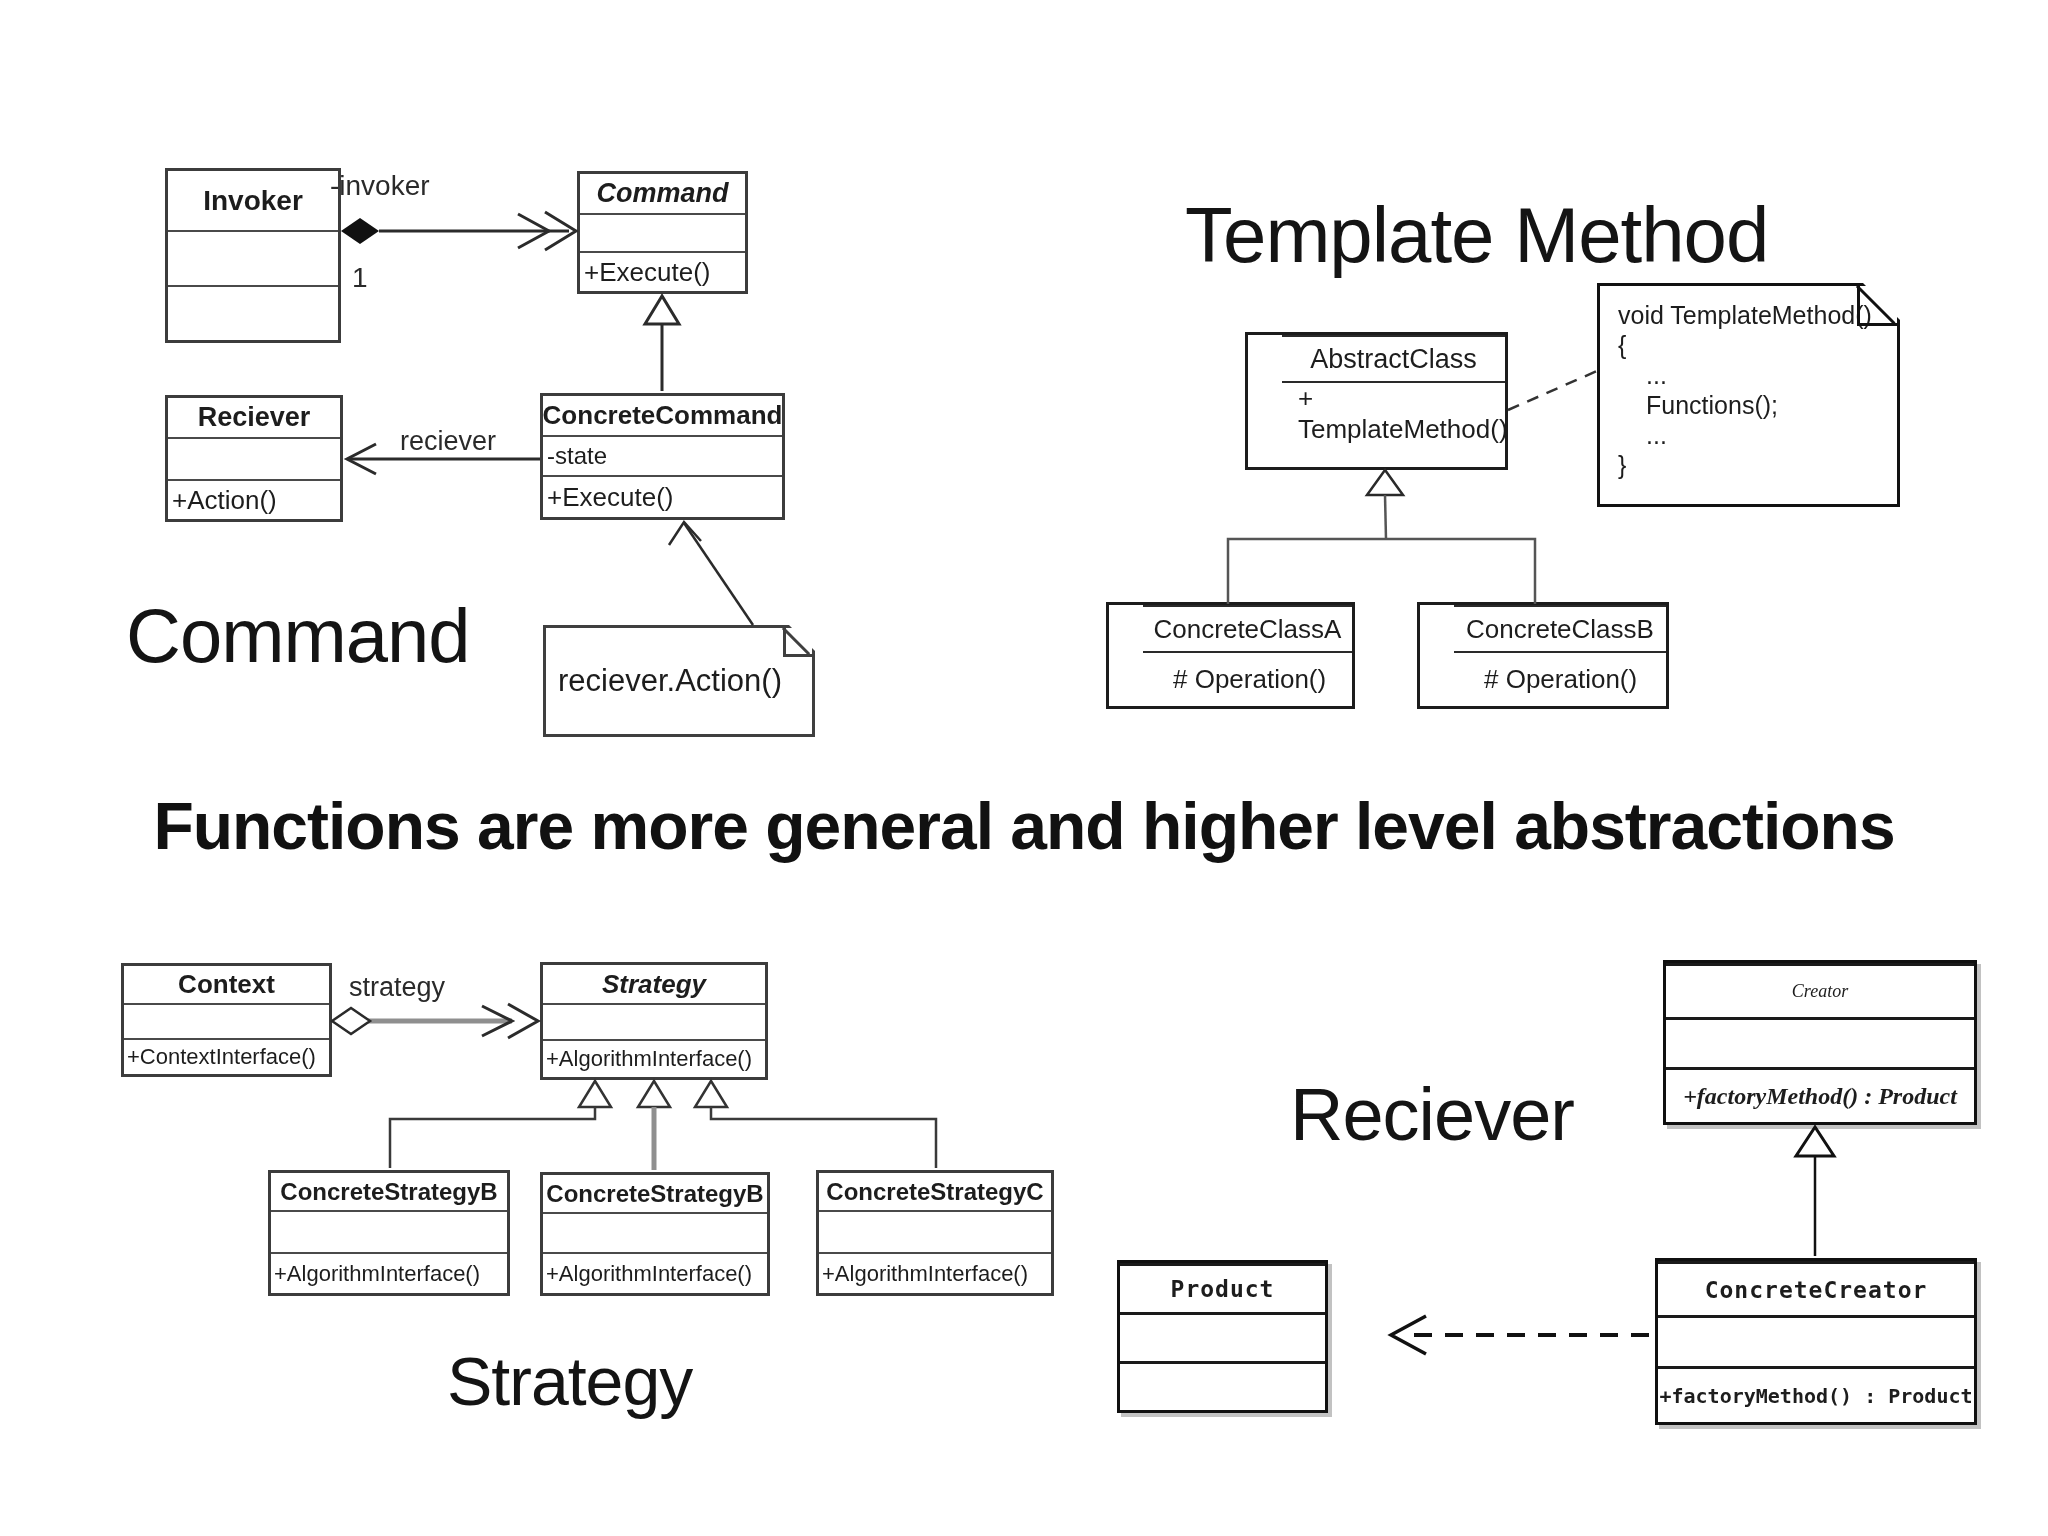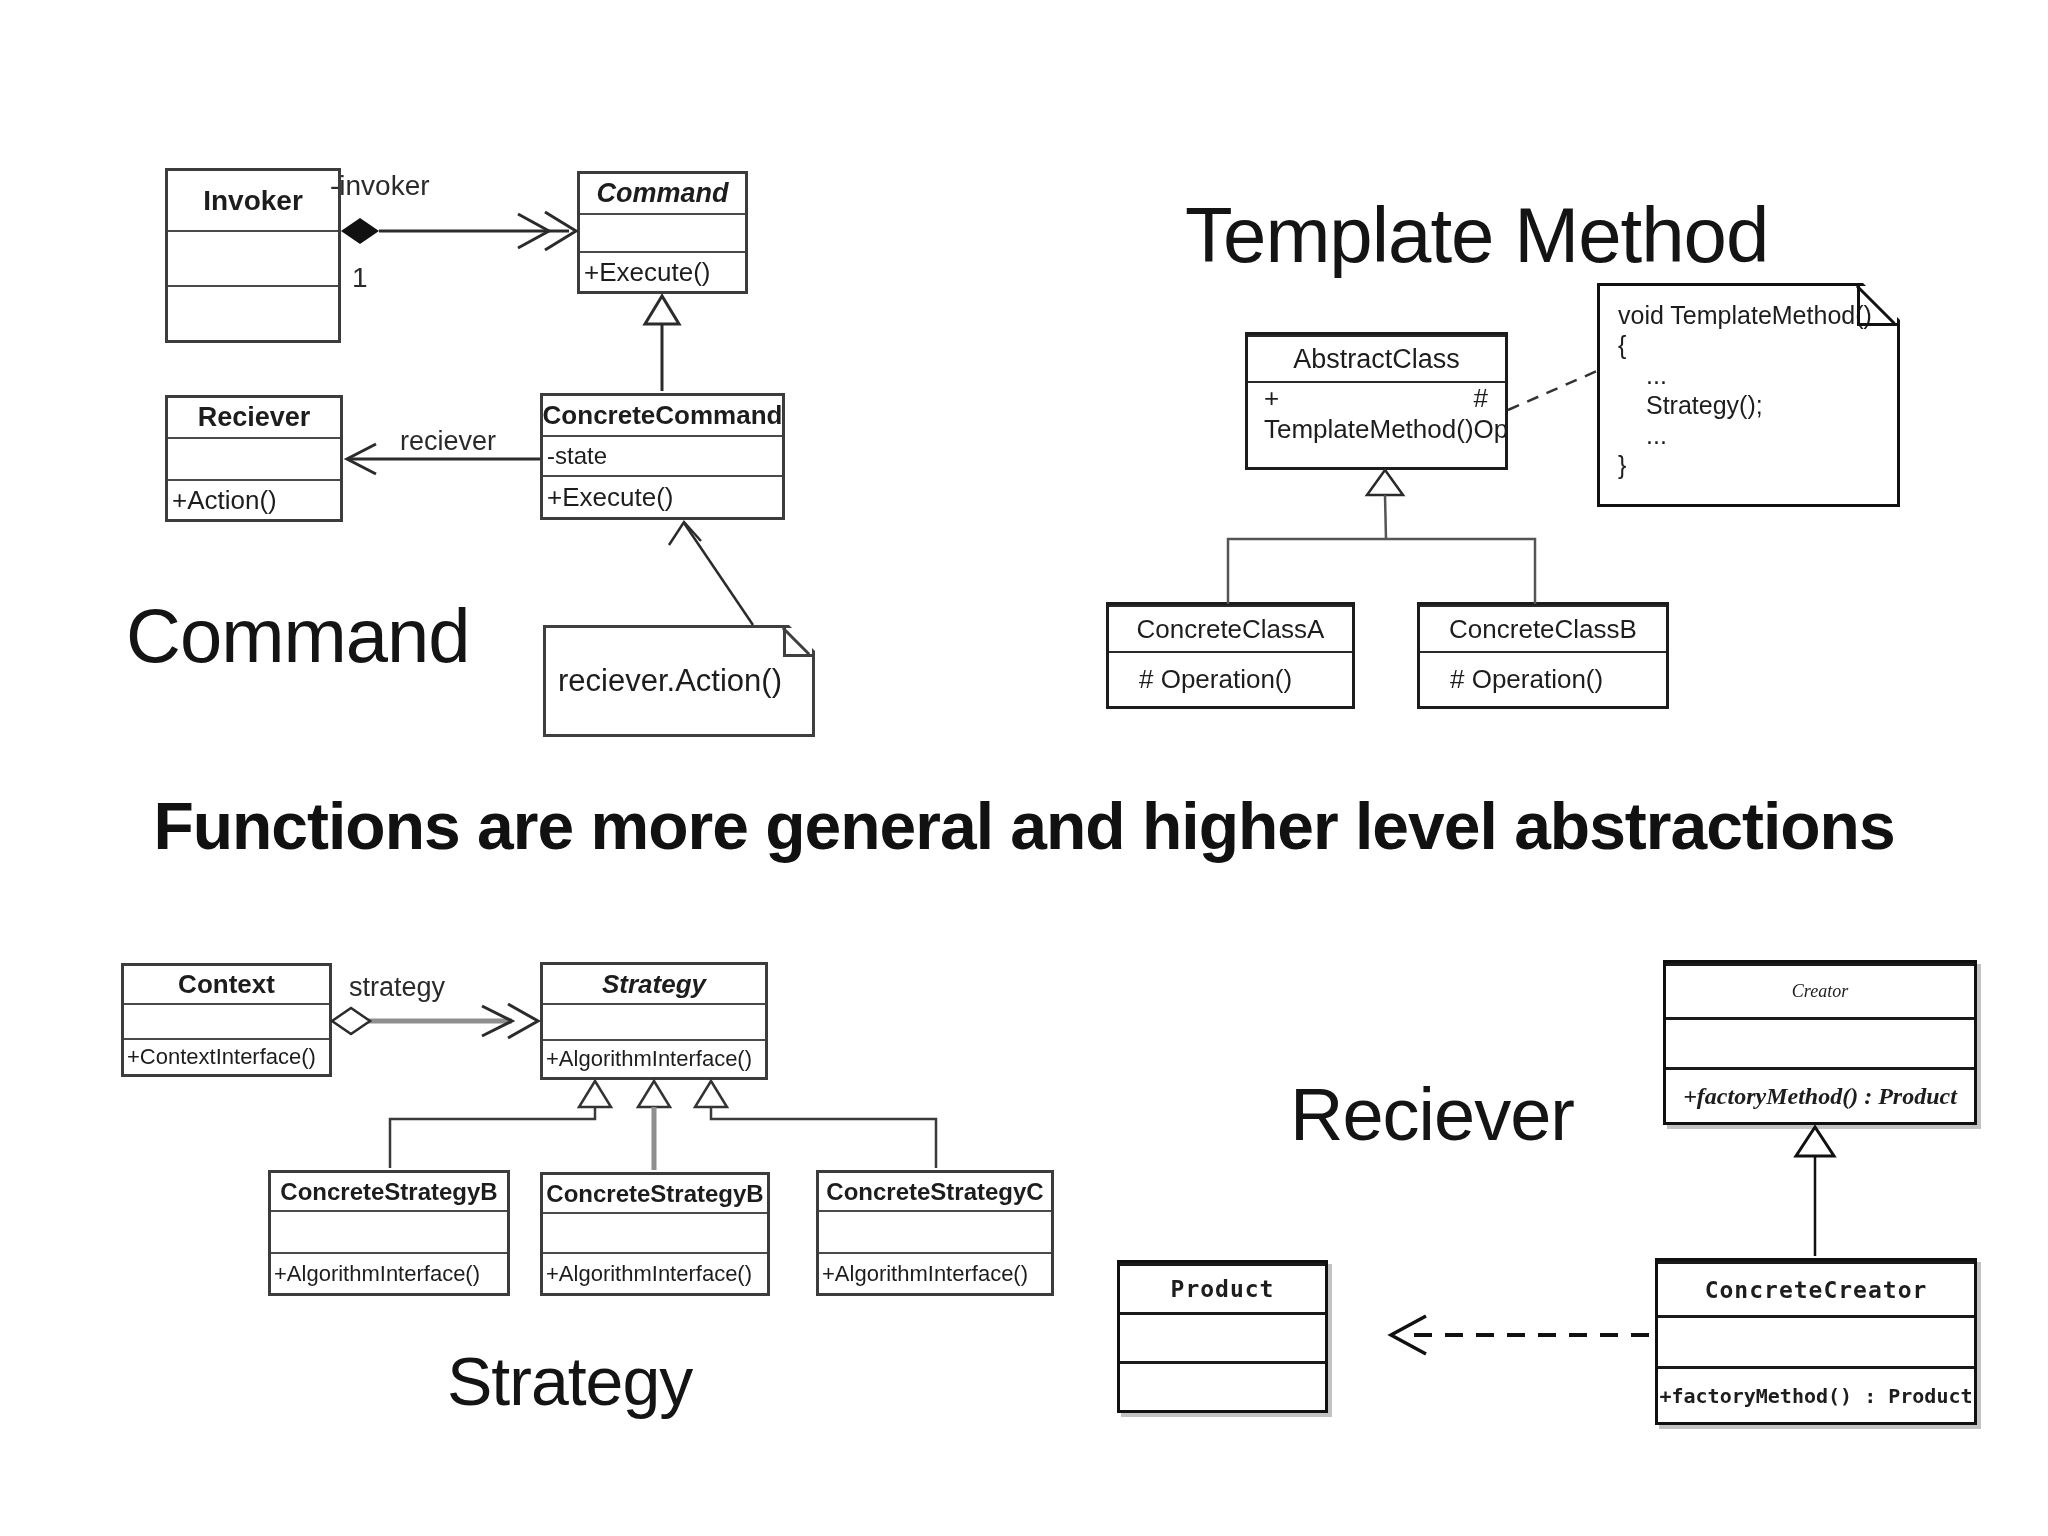--- a/index.html
+++ b/index.html
@@ -11,21 +11,21 @@
   .box{position:absolute;background:#fff;border:3px solid #3c3c3c;box-sizing:border-box;
        display:flex;flex-direction:column;z-index:1;}
   .cp{display:flex;align-items:center;justify-content:center;border-top:2px solid #4a4a4a;
       overflow:hidden;white-space:nowrap;flex:1 1 auto;}
   .cp.first{border-top:none;}
   .m{justify-content:flex-start;}
   .bold{font-weight:bold;}
   .bi{font-weight:bold;font-style:italic;}
 
   
-  .tmbox{border:3px solid #1c1c1c;}
+  .tmbox{border:3px solid #1c1c1c;padding-left:34px;}
   .tmbox .cp{border-top:2.5px solid #2a2a2a;}
   .mlist{flex:1 1 auto;display:flex;flex-direction:row;justify-content:space-evenly;
          padding-left:16px;overflow:hidden;}
 
   
   .fcbox{border:3px solid #101010;box-shadow:4px 4px 0 rgba(120,120,120,.45);}
   .fcbox .cp{border-top:3px solid #1a1a1a;}
   .serif-i{font-family:"Liberation Serif",serif;font-style:italic;}
   .serif-bi{font-family:"Liberation Serif",serif;font-style:italic;font-weight:bold;}
   .mono{font-family:"DejaVu Sans Mono",monospace;font-weight:bold;letter-spacing:1px;}
@@ -93,21 +93,21 @@
       <div>+ TemplateMethod()</div>
       <div># Operation()</div>
     </div>
   </div>
 
   <div class="note" style="left:1597px;top:283px;width:303px;height:224px;--f:37px;--c:#111;border-color:#111">
     <div style="padding:14px 0 0 18px;font-size:25px;line-height:30px">
       <div>void TemplateMethod()</div>
       <div>{</div>
       <div style="padding-left:28px">...</div>
-      <div style="padding-left:28px">Strategy();</div>
+      <div style="padding-left:28px">Functions();</div>
       <div style="padding-left:28px">...</div>
       <div>}</div>
     </div>
   </div>
 
   <div class="box tmbox" style="left:1106px;top:602px;width:249px;height:107px">
     <div class="cp first" style="flex:0 0 44px;font-size:26px">ConcreteClassA</div>
     <div class="cp m" style="font-size:26px;padding-left:30px"># Operation()</div>
   </div>
 

